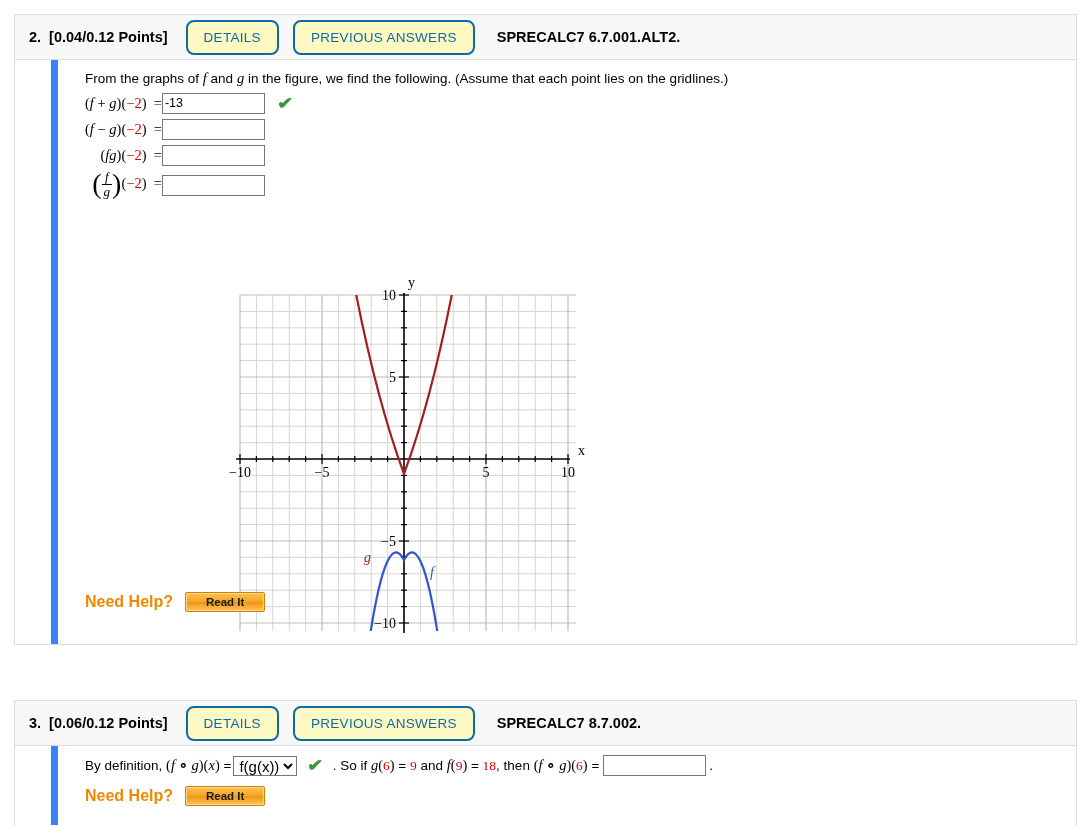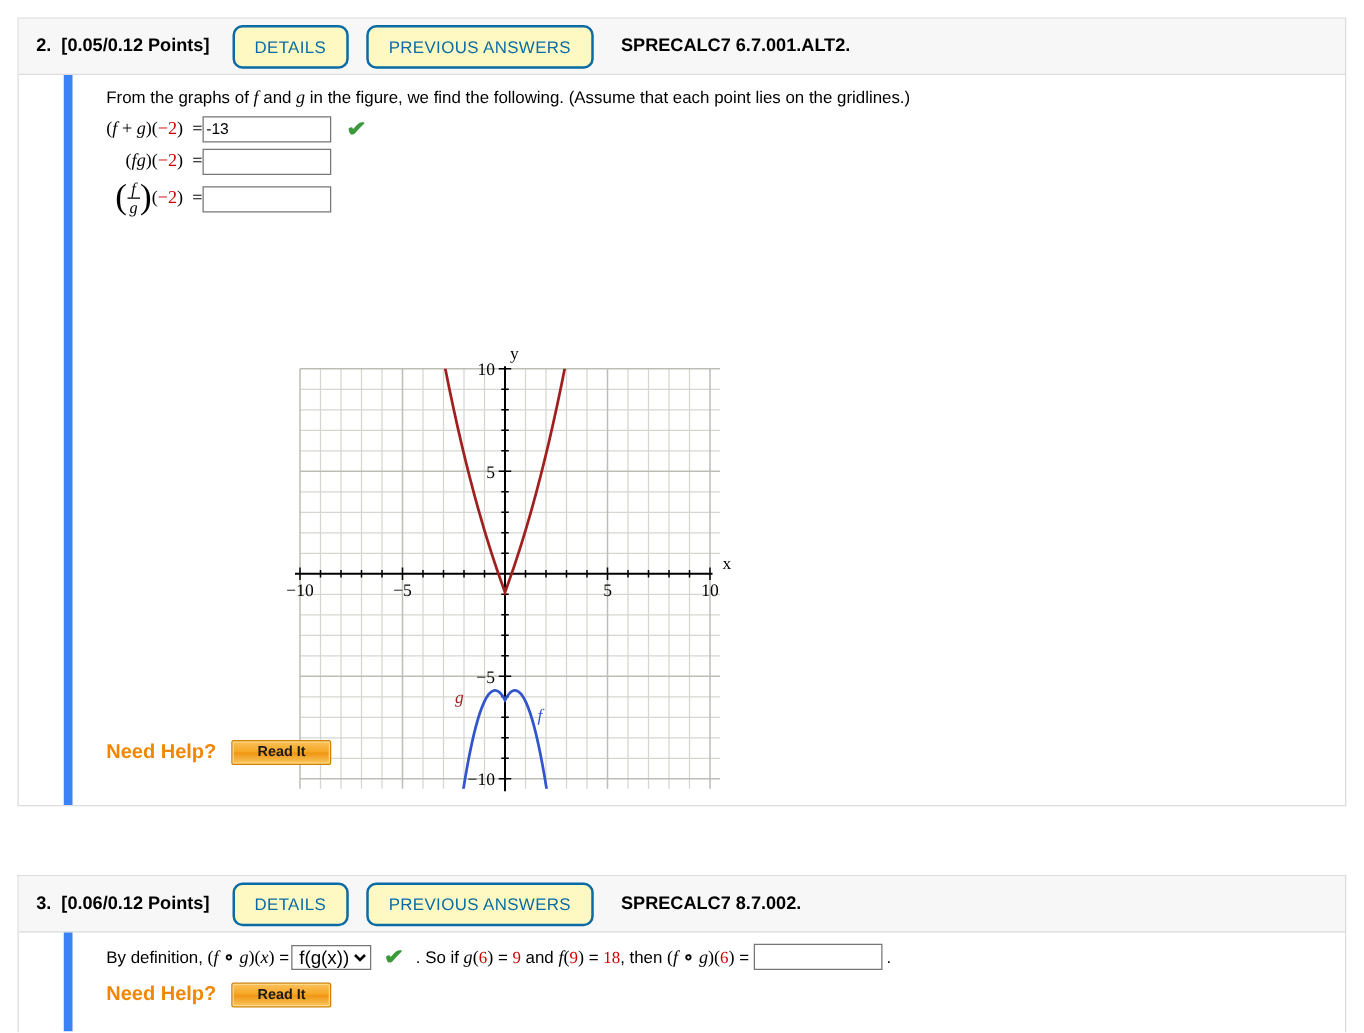--- a/index.html
+++ b/index.html
@@ -232,21 +232,21 @@
   }
   .sp { display: inline-block; width: 5px; }
 </style>
 </head>
 <body>
 
 <div class="problem" id="problem-2">
 
   <div class="problem-header">
     <span class="prob-num">2.</span>
-    <span class="prob-points">[0.05/0.12 Points]</span>
+    <span class="prob-points">[0.04/0.12 Points]</span>
     <button class="hdr-btn">DETAILS</button>
     <button class="hdr-btn">PREVIOUS ANSWERS</button>
     <span class="prob-code">SPRECALC7 6.7.001.ALT2.</span>
   </div>
 
   <div class="problem-body">
     <div class="body-inner">
 
       <div class="prompt">
         From the graphs of <span class="mi">f</span> and <span class="mi">g</span> in the figure, we find the following. (Assume that each point lies on the gridlines.)
@@ -254,20 +254,28 @@
 
       <table class="eqn-table">
         <tbody>
             <tr>
           <td class="lbl-cell">
             <span class="mn">(</span><span class="mi">f</span><span class="mn">&nbsp;+&nbsp;</span><span class="mi">g</span><span class="mn">)(</span><span class="redn">−2</span><span class="mn">)</span>&nbsp;&nbsp;=
           </td>
           <td>
             <input class="ans-input" type="text" value="-13" style="">
             <span class="checkmark">✔</span>
+          </td>
+        </tr>
+        <tr>
+          <td class="lbl-cell">
+            <span class="mn">(</span><span class="mi">f</span><span class="mn">&nbsp;−&nbsp;</span><span class="mi">g</span><span class="mn">)(</span><span class="redn">−2</span><span class="mn">)</span>&nbsp;&nbsp;=
+          </td>
+          <td>
+            <input class="ans-input" type="text" value="" style="">
           </td>
         </tr>
         <tr>
           <td class="lbl-cell">
             <span class="mn">(</span><span class="mi">fg</span><span class="mn">)(</span><span class="redn">−2</span><span class="mn">)</span>&nbsp;&nbsp;=
           </td>
           <td>
             <input class="ans-input" type="text" value="" style="">
           </td>
         </tr>

